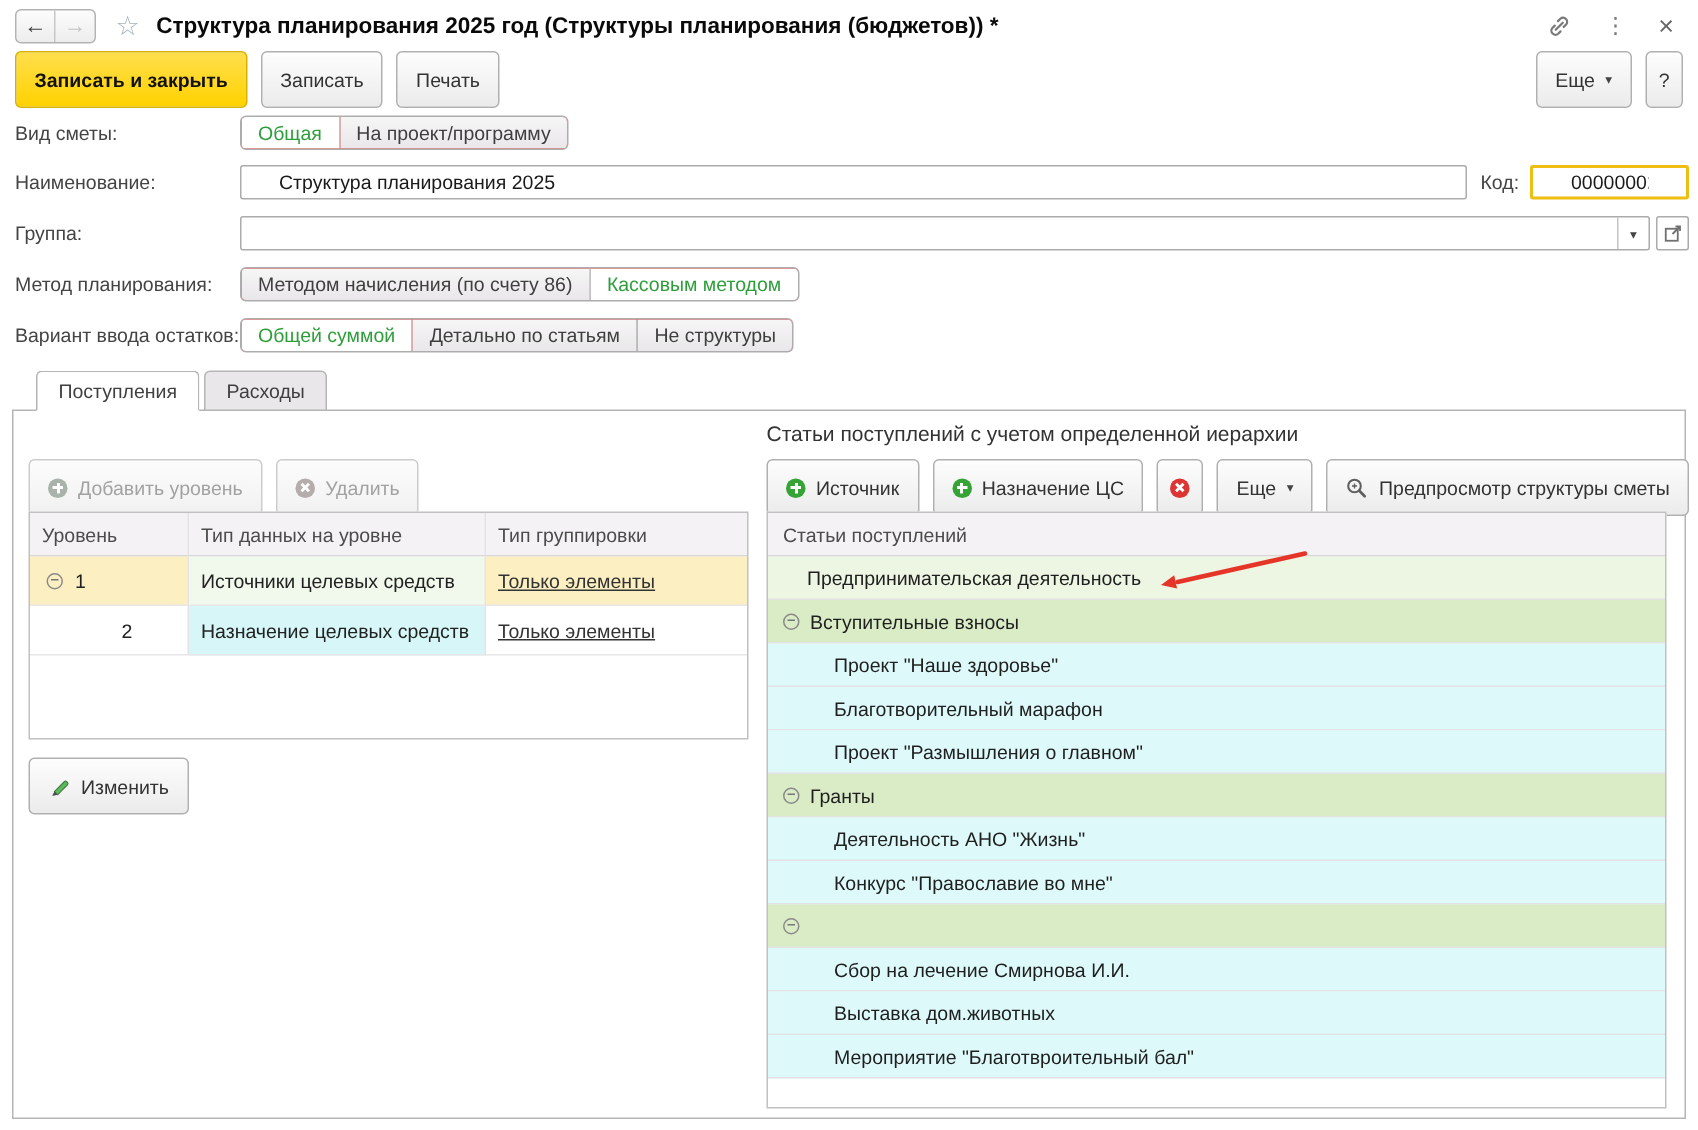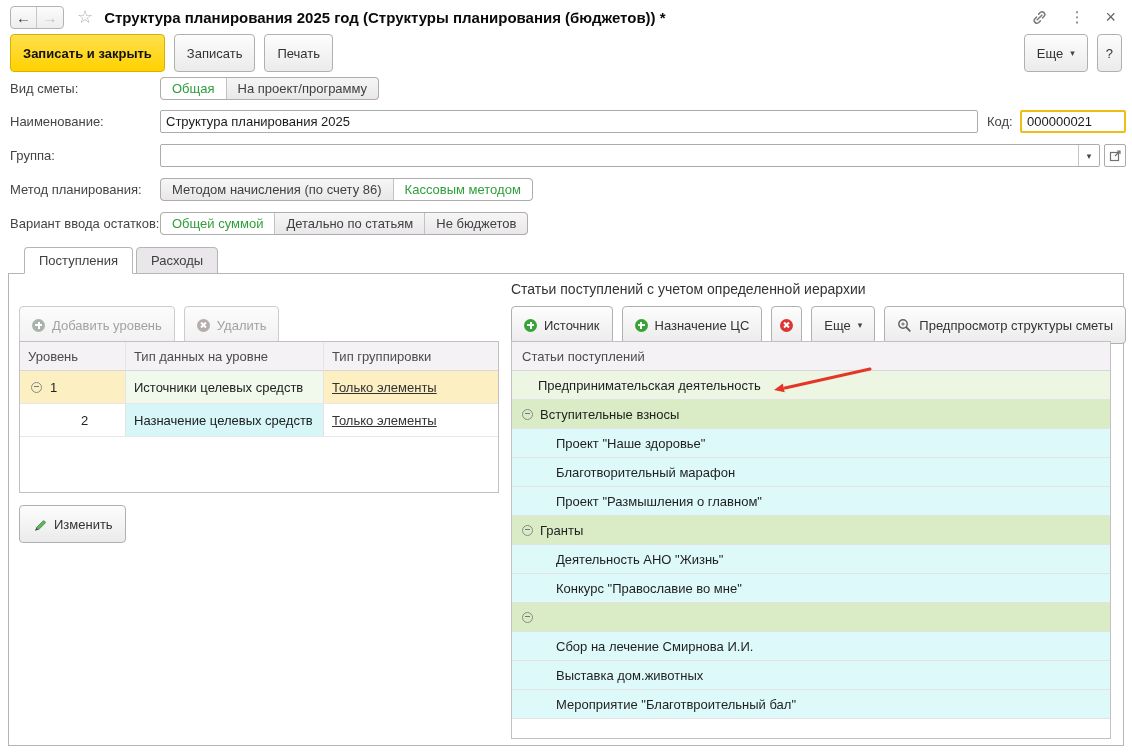--- a/index.html
+++ b/index.html
@@ -44,21 +44,21 @@
   .ico-xx::before { transform: rotate(45deg); } .ico-xx::after { transform: rotate(-45deg); }
   .c-green { background: #36a336; } .c-gray { background: #a9b3ab; }
   .c-red { background: #dd3434; } .c-gray2 { background: #b5acac; }
   .ico-collapse { display: inline-block; width: 11px; height: 11px; border: 1px solid #8a8a8a;
     border-radius: 50%; position: relative; flex: none; background: transparent; }
   .ico-collapse::after { content: ""; position: absolute; left: 2px; right: 2px; top: calc(50% - 1px); height: 1px; background: #777; }
   
   .frow { position: absolute; left: 10px; right: 6px; height: 23px; }
   .flabel { position: absolute; left: 0; top: 0; line-height: 23px; color: #444; }
   .input { position: absolute; top: 0; height: 23px; border: 1px solid #ababab; border-radius: 2px;
-    padding: 0 5px; font: 13px "Liberation Sans", sans-serif; color: #1a1a1a; background: #fff; }
+    padding: 0 25px; font: 13px "Liberation Sans", sans-serif; color: #1a1a1a; background: #fff; }
   .input.focus { border: 2px solid #eebe12; }
   .toggle { position: absolute; left: 150px; top: 0; height: 23px; display: inline-flex;
     border: 1px solid #adadad; border-radius: 4px; overflow: hidden; background: #ef4444; }
   .seg { display: flex; align-items: center; padding: 0 11px; color: #3f3f3f;
     background: linear-gradient(#f7f6f7, #e9e7e9); border-left: 1px solid #c2c2c2; cursor: pointer; }
   .seg:first-child { border-left: none; }
   .seg.on { background: #fff; color: #2e9e3a; }
   .combo { position: absolute; left: 150px; top: 0; width: 940px; height: 23px;
     border: 1px solid #ababab; border-radius: 2px; background: #fff; display: flex; }
   .combo input { flex: 1; border: none; outline: none; padding: 0 7px; font: 13px "Liberation Sans", sans-serif; background: transparent; }
@@ -177,21 +177,21 @@
       <div class="seg">Методом начисления (по счету 86)</div>
       <div class="seg on">Кассовым методом</div>
     </div>
   </div>
 
   <div class="frow" style="top:212px">
     <span class="flabel">Вариант ввода остатков:</span>
     <div class="toggle">
       <div class="seg on">Общей суммой</div>
       <div class="seg">Детально по статьям</div>
-      <div class="seg">Не бюджетов</div>
+      <div class="seg">Не структуры</div>
     </div>
   </div>
 
   <div class="tabs">
     <div class="tab active">Поступления</div>
     <div class="tab">Расходы</div>
   </div>
 
   <div class="panel">
 

